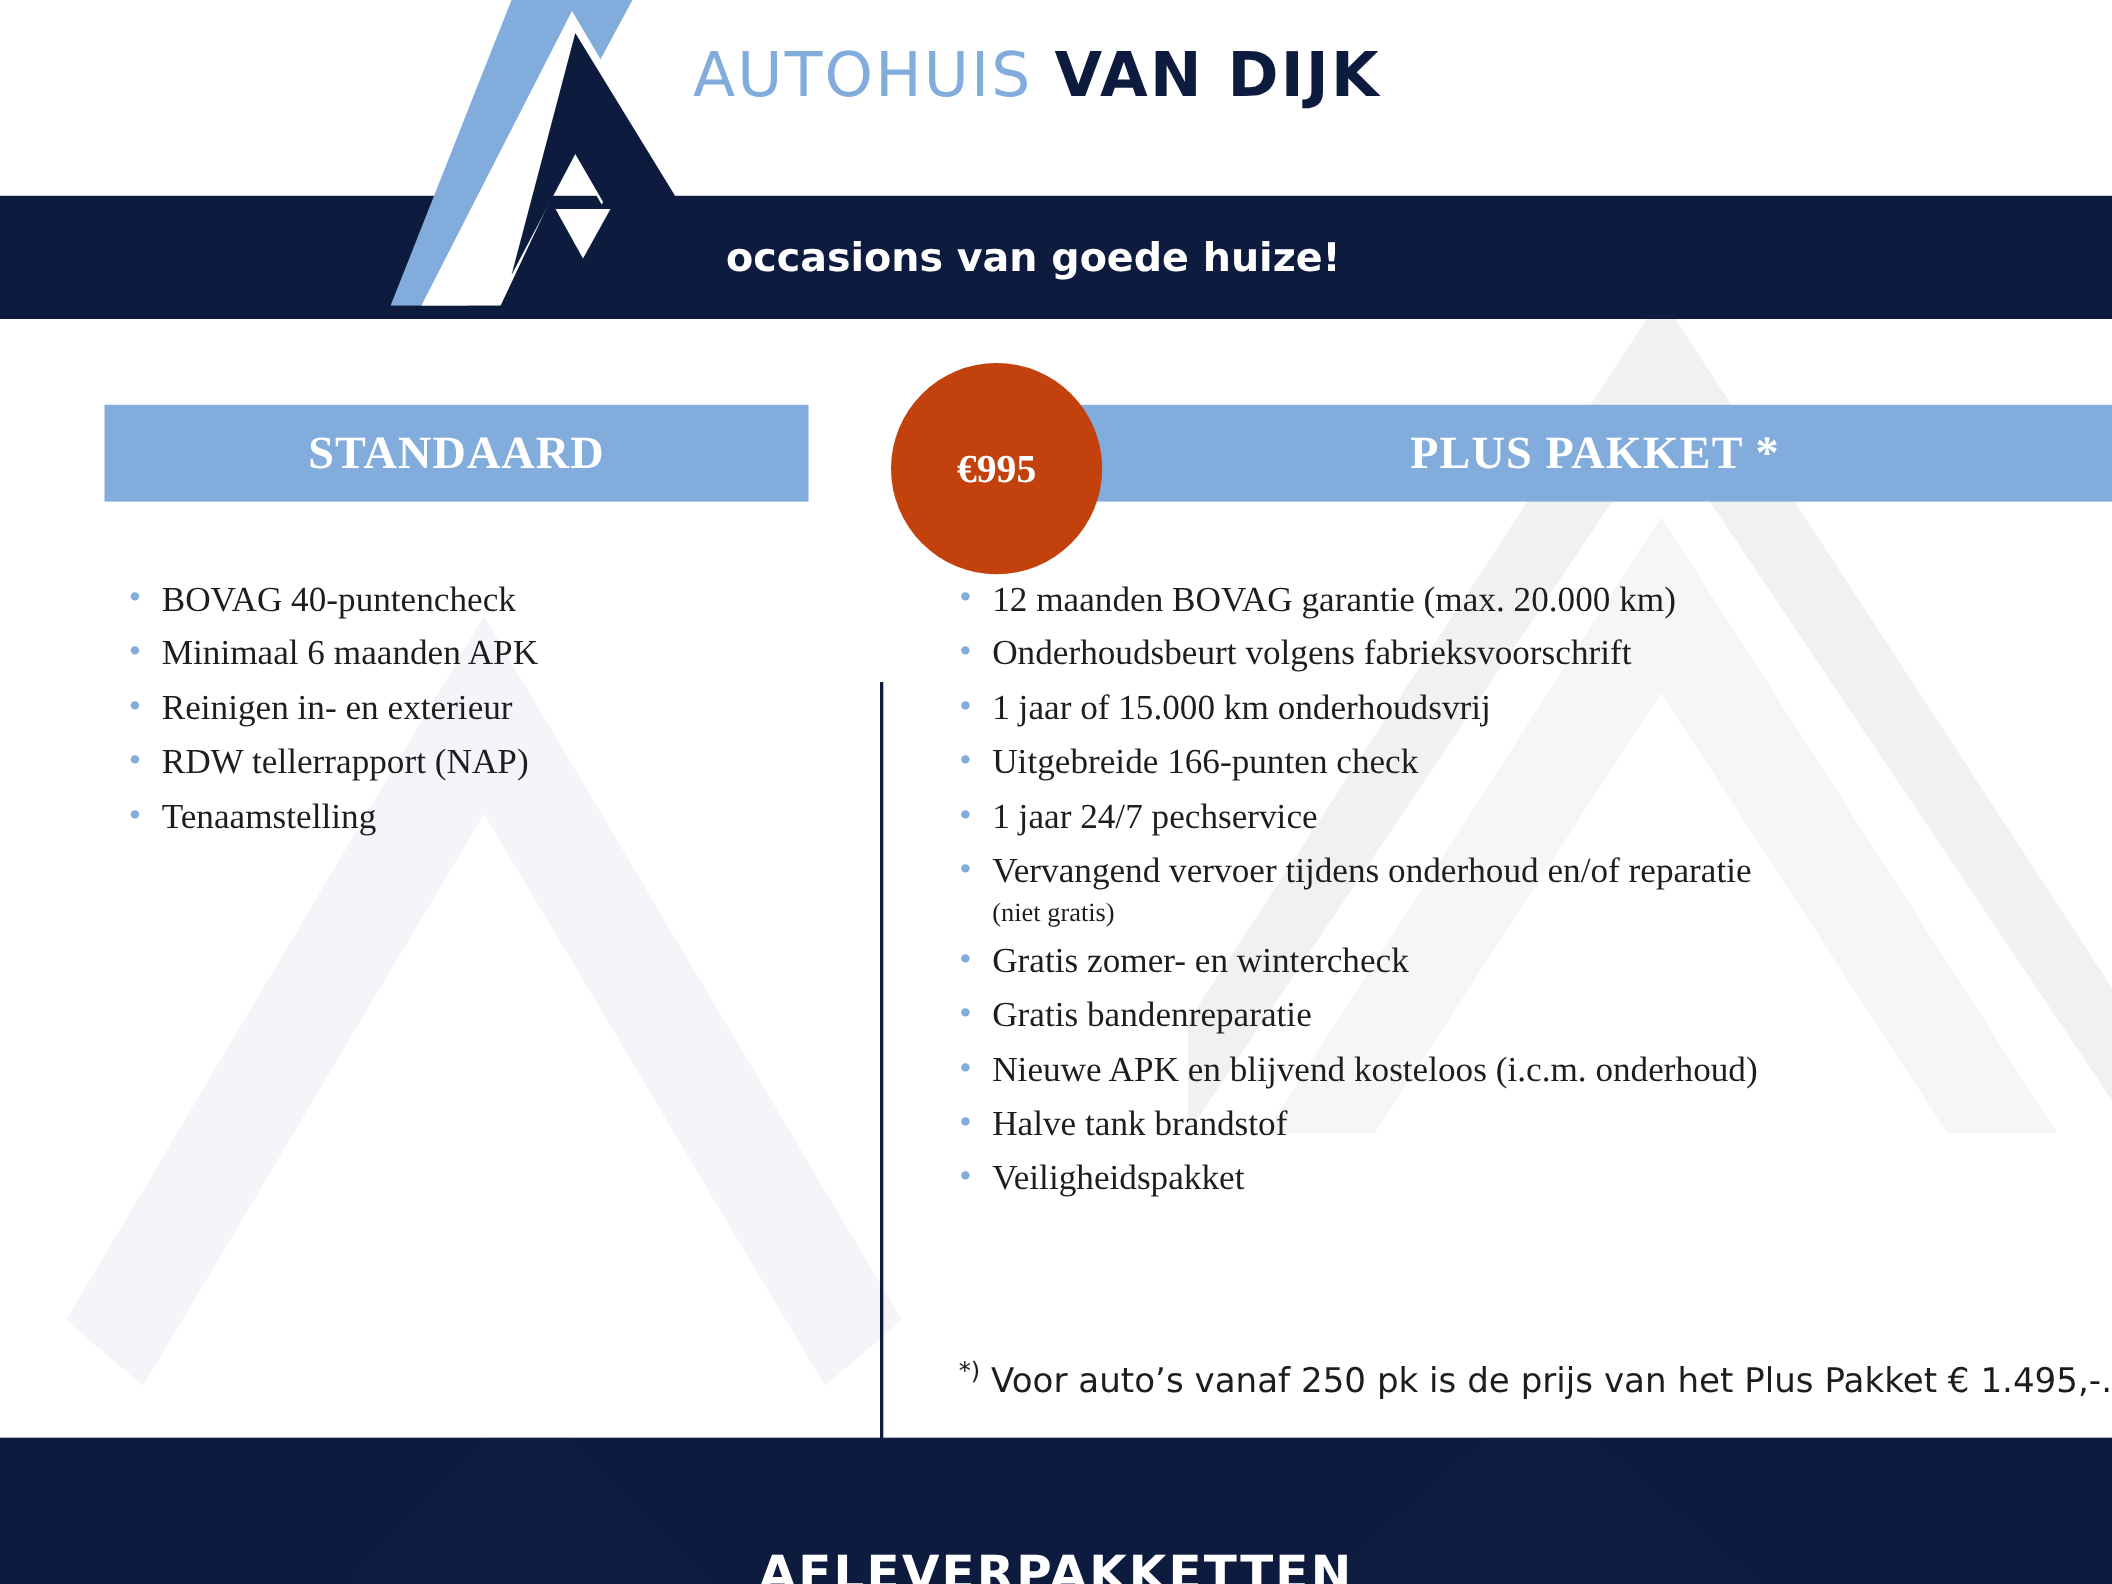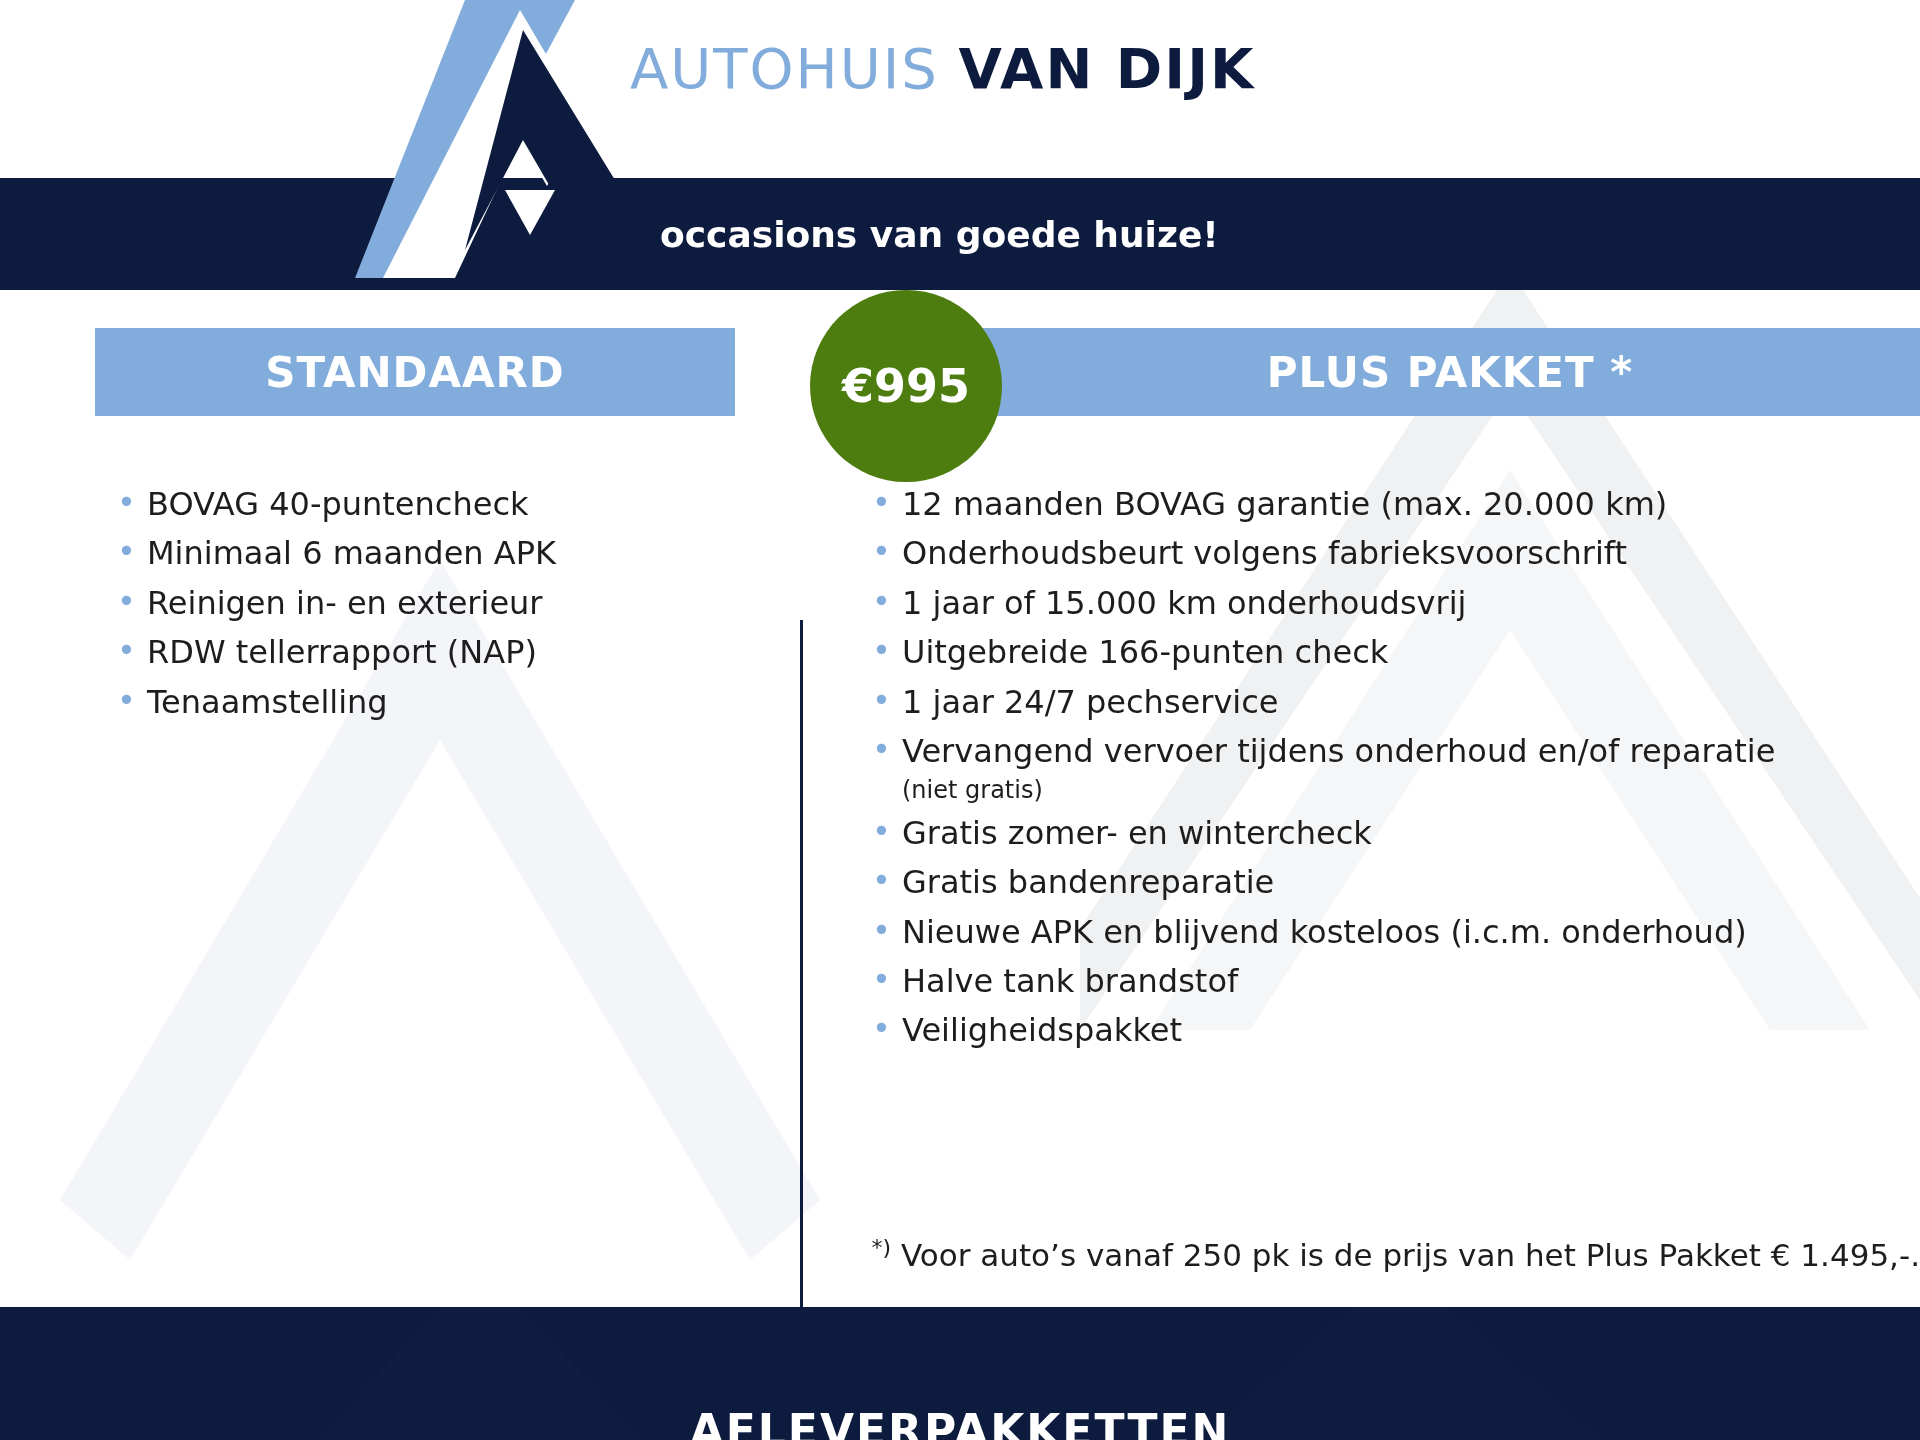--- a/index.html
+++ b/index.html
@@ -90,21 +90,22 @@
   
   .body {
     position: relative;
     height: 1017px;
     background: transparent;
   }
 
   .columns {
     position: relative;
     display: flex;
-    padding-top: 38px;
+    padding-top: 78px;
+    font-family: Liberation Serif, serif;
   }
   .col-left { width: 800px; padding-left: 95px; position: relative; }
   .col-right { flex: 1; padding-left: 60px; position: relative; }
 
   .divider {
     position: absolute;
     left: 800px;
     top: 330px;
     width: 3px;
     height: 775px;
@@ -125,26 +126,26 @@
   .pill-standaard { width: 640px; }
   .pill-plus { width: 1090px; padding-left: 150px; justify-content: center; }
 
   .price-badge {
     position: absolute;
     left: 40px;
     top: -38px;
     width: 192px;
     height: 192px;
     border-radius: 50%;
-    background: #4d7c0f;
+    background: #c2410c;
     color: #ffffff;
     display: flex;
     align-items: center;
     justify-content: center;
-    font-size: 46px;
+    font-size: 36px;
     font-weight: 800;
     z-index: 4;
   }
 
   ul.features {
     list-style: none;
     margin-top: 66px;
   }
   ul.features li {
     position: relative;

